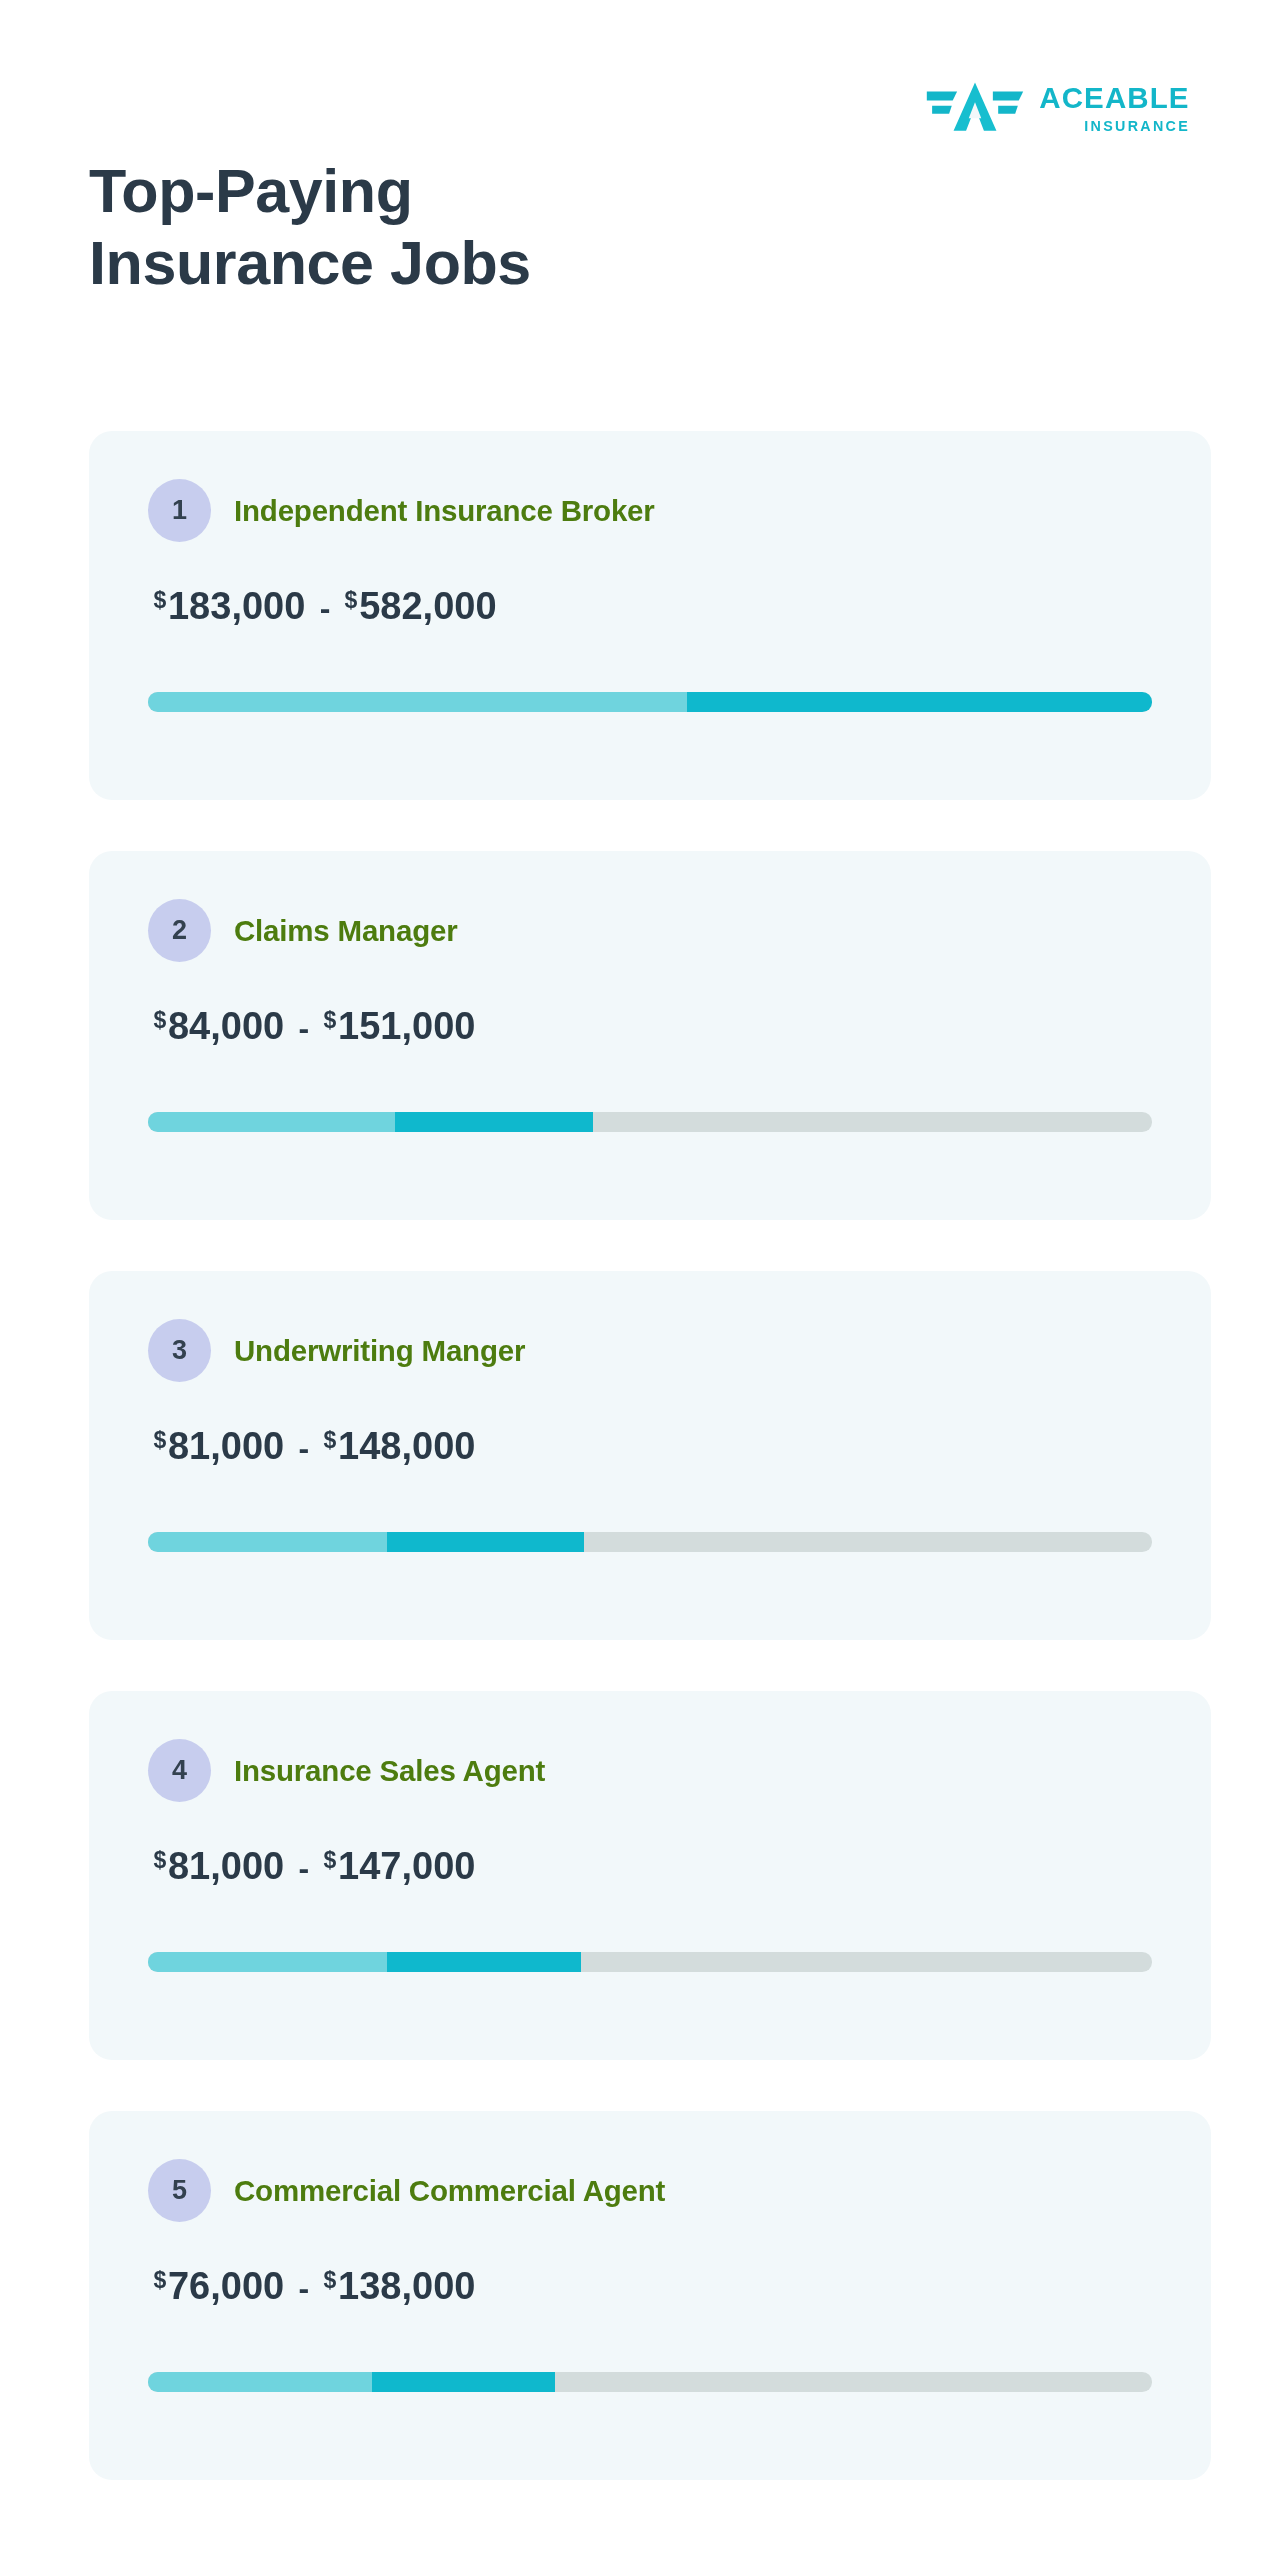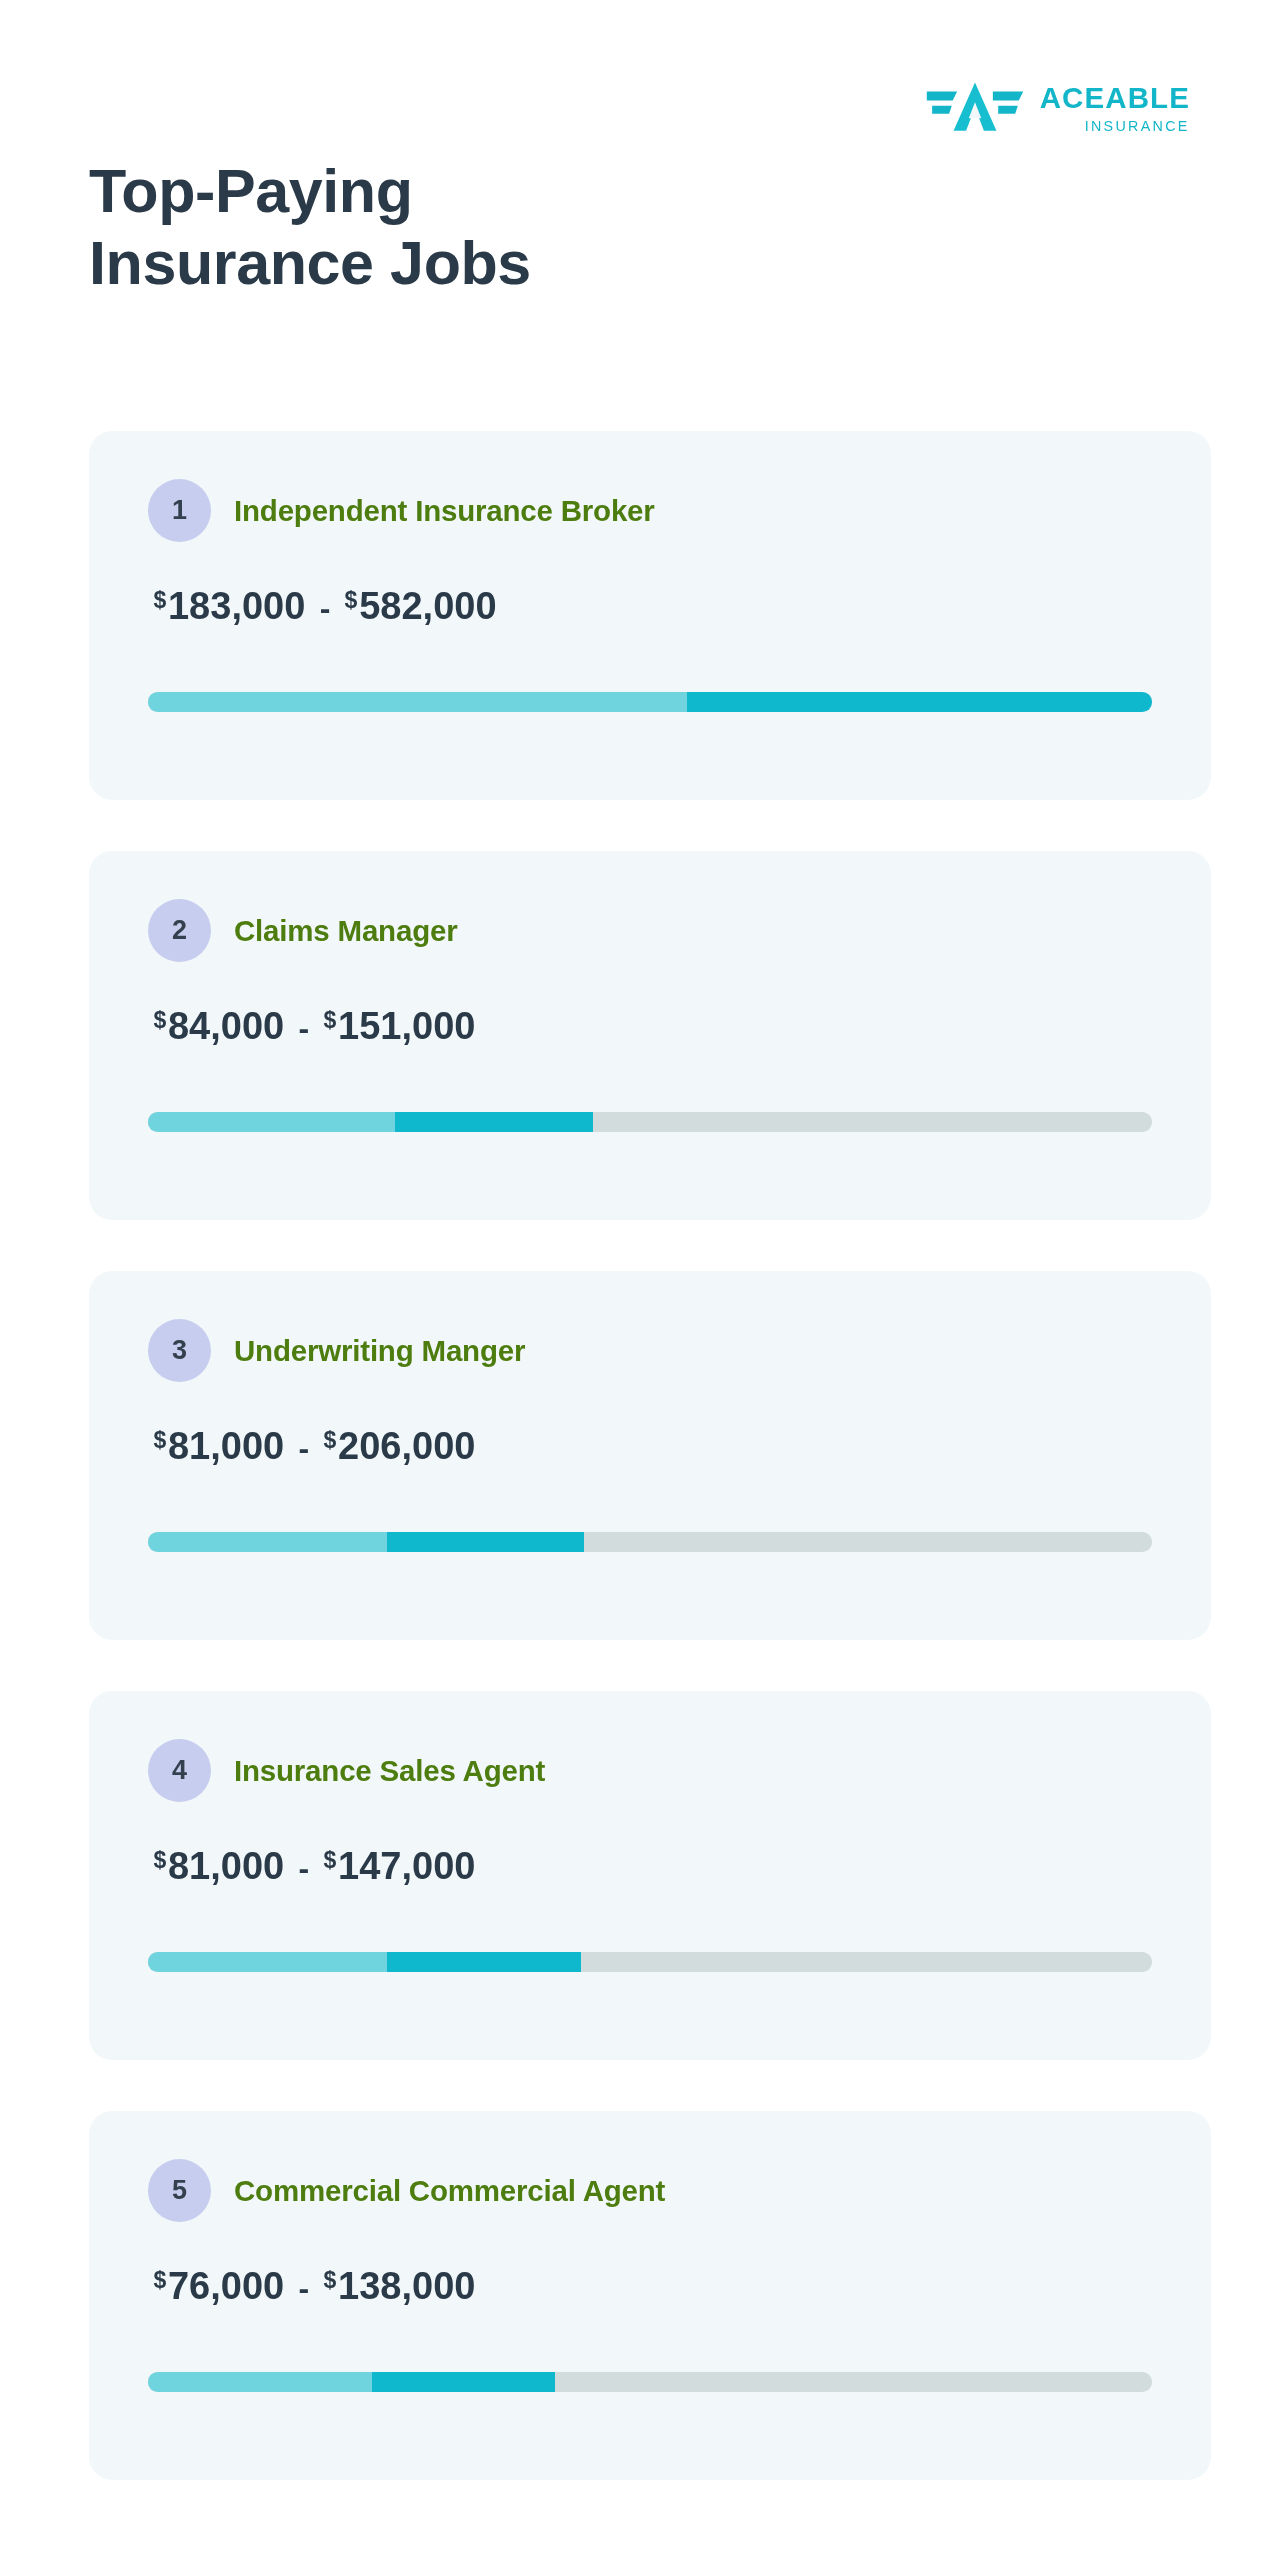--- a/index.html
+++ b/index.html
@@ -29,21 +29,21 @@
   .logo-mark { width: 100px; height: 59px; display: block; }
   .logo-text { display: flex; flex-direction: column; justify-content: center; line-height: 1; }
   .logo-name {
     font-size: 29.5px;
     font-weight: 700;
     letter-spacing: 1.1px;
     color: #13b6c9;
   }
   .logo-sub {
     font-size: 14.3px;
-    font-weight: 400;
+    font-weight: 700;
     letter-spacing: 2.3px;
     color: #13b6c9;
     margin-top: 6.3px;
     padding-left: 45px;
   }
 
   
   .title {
     position: absolute;
     top: 156px;
@@ -206,21 +206,21 @@
     <div class="card">
       <div class="card-head">
         <div class="rank">3</div>
         <div class="job-title">Underwriting Manger</div>
       </div>
       <div class="salary">
         <span class="cur">$</span>
           <span>81,000</span>
         <span class="dash">-</span>
         <span class="cur">$</span>
-          <span>206,000</span>
+          <span>148,000</span>
       </div>
       <div class="bar">
         <div class="seg-low" style="width:23.8%"></div>
         <div class="seg-high" style="width:19.6%"></div>
       </div>
     </div>
 
     <div class="card">
       <div class="card-head">
         <div class="rank">4</div>

